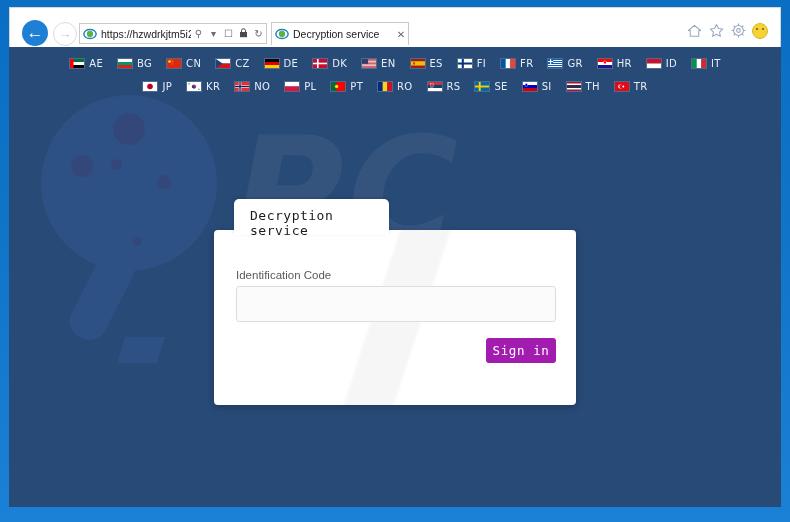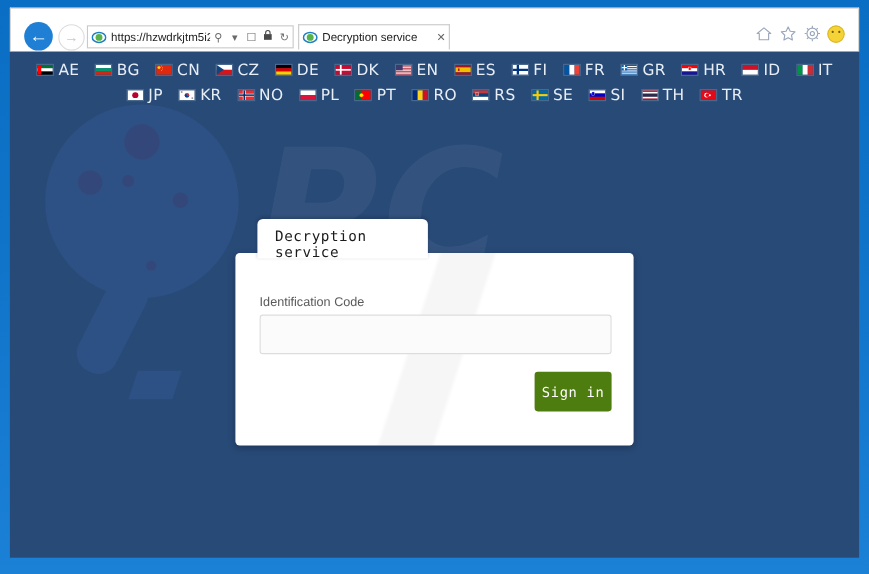--- a/index.html
+++ b/index.html
@@ -267,21 +267,21 @@
   }
   .flag {
     width: 16px; height: 11px;
     display: block;
     border: 1px solid rgba(255,255,255,.18);
     box-sizing: border-box;
     flex: none;
   }
   .flag-code {
     color: #e8eef6;
-    font-size: 14px;
+    font-size: 10px;
     margin-left: 4px;
     letter-spacing: .3px;
     font-family: "DejaVu Sans", sans-serif;
   }
 
   
   #card-tab {
     position: absolute;
     left: 225px; top: 152px;
     width: 155px; height: 36px;
@@ -336,22 +336,22 @@
     background: #fbfbfb;
     box-sizing: border-box;
     font-size: 12px;
     color: #333333;
     padding: 0 8px;
     outline: none;
   }
   #signin {
     position: absolute;
     left: 272px; top: 108px;
-    width: 70px; height: 36px;
-    background: #4d7c0f;
+    width: 70px; height: 25px;
+    background: #a21caf;
     border: none;
     border-radius: 3px;
     color: #ffffff;
     font-family: "DejaVu Sans Mono", monospace;
     font-size: 12.5px;
     letter-spacing: .6px;
     cursor: pointer;
   }
 </style>
 </head>

